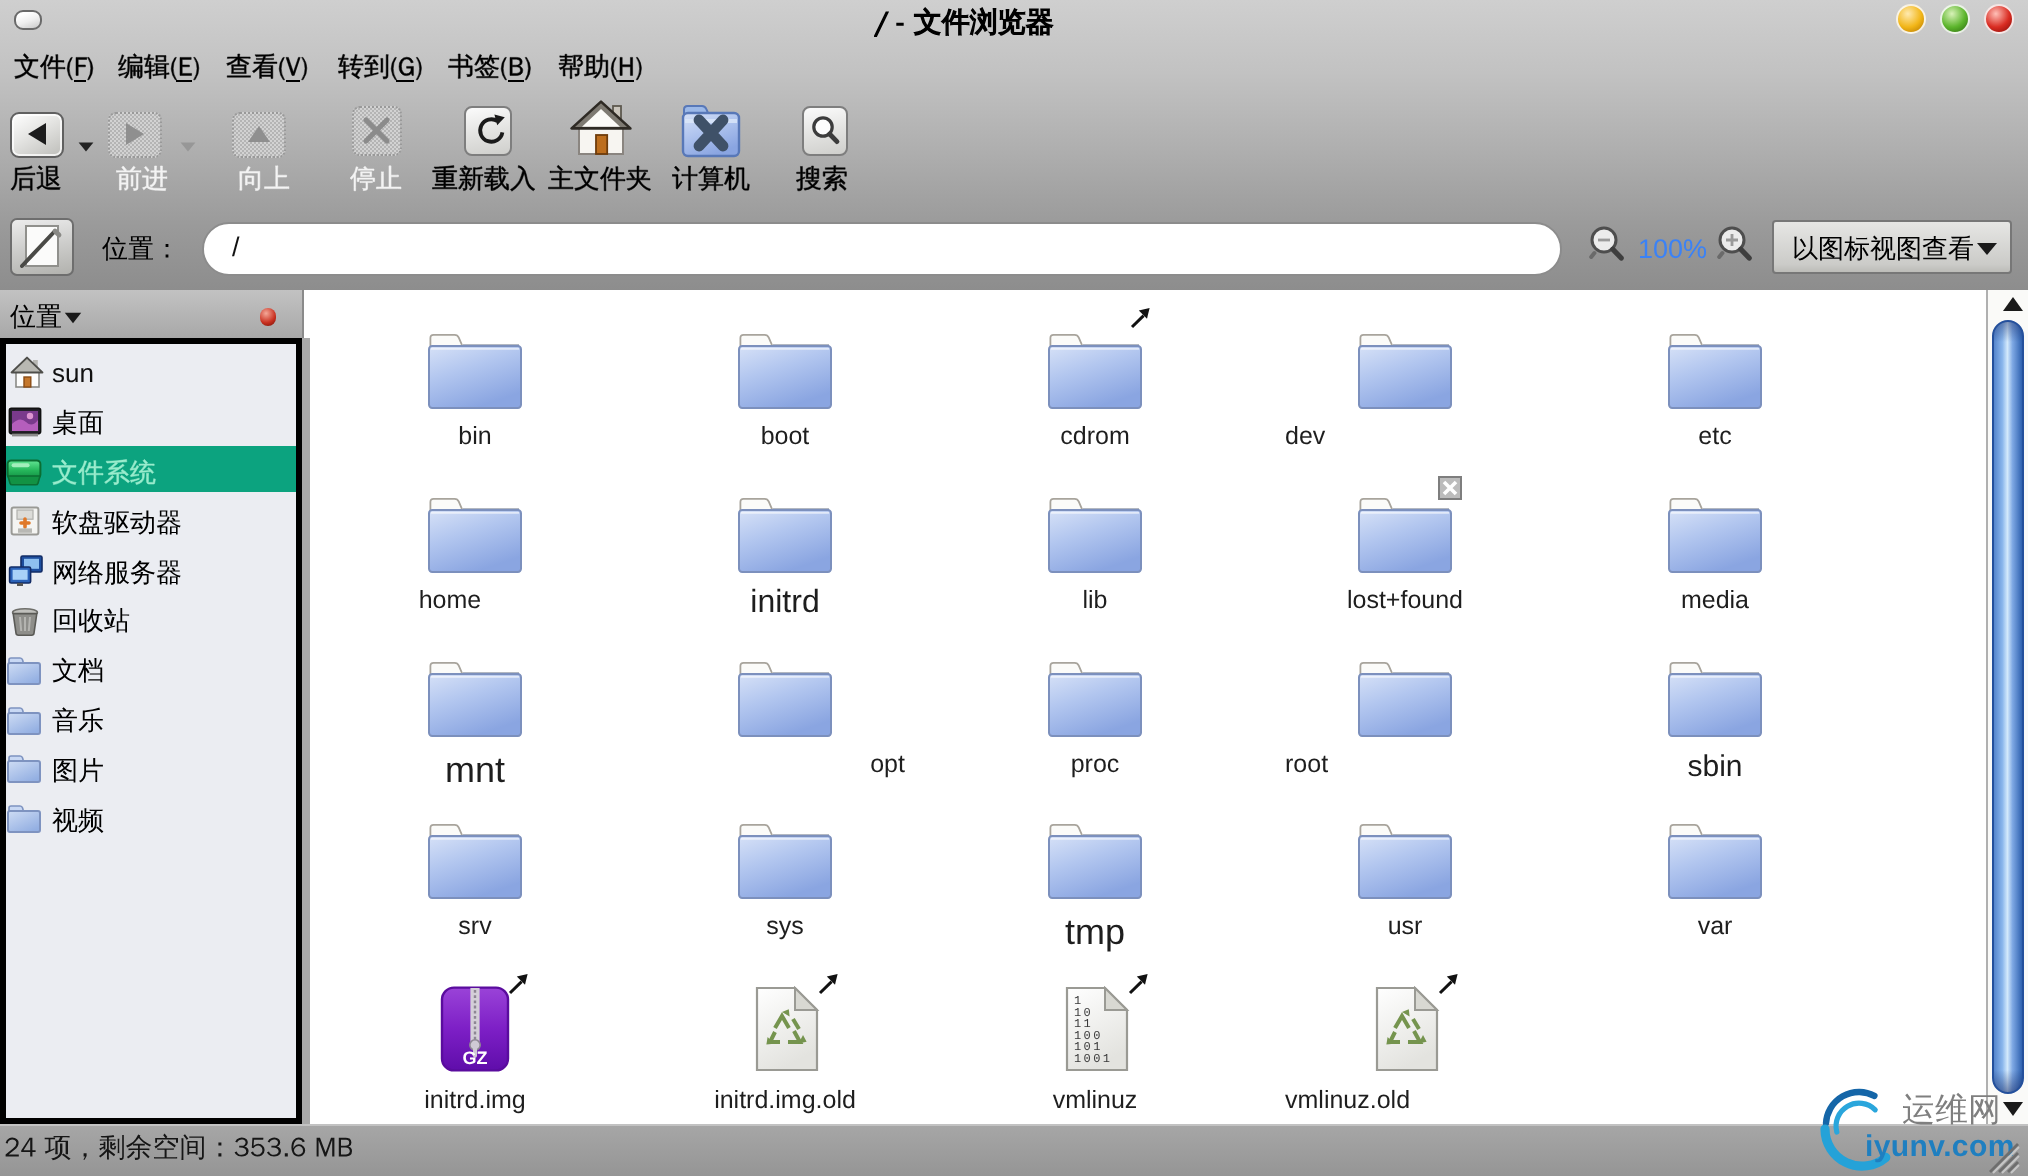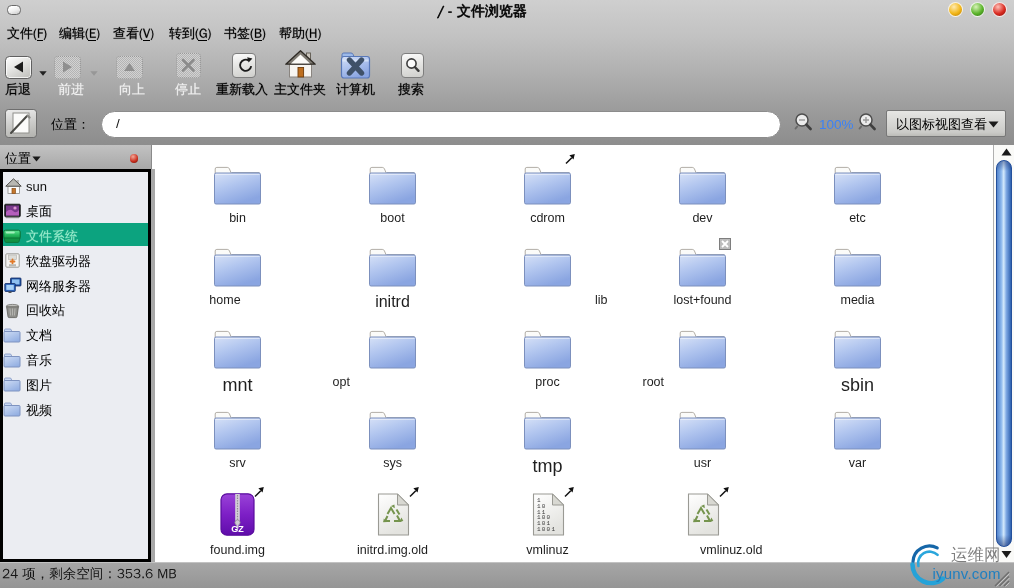--- a/index.html
+++ b/index.html
@@ -289,21 +289,21 @@
 <rect x="1.5" y="7" width="46" height="31" rx="1.6" fill="url(#fold)" stroke="#7c90bd" stroke-width="1"></rect>
 <path d="M2.5,8.4 H46.5" stroke="#ffffff" stroke-width="0.9" opacity="0.6"></path>
   </svg>
 <div class="a" style="left:487.5px;top:211px;width:120px;text-align:center;font-size:12.5px;color:#1e1e1e">cdrom</div>
 <svg class="a" style="left:678.0px;top:166px" width="49" height="39">
     <path d="M2.2,7.5 V3 Q2.2,1.4 3.8,1.4 H14.3 Q15.8,1.4 16.4,2.8 L18.4,7.5 Z" fill="#fbfbf9" stroke="#a8a49c" stroke-width="0.9"></path>
 <path d="M18.5,6.6 H46.5" stroke="#9aa0ac" stroke-width="1"></path>
 <rect x="1.5" y="7" width="46" height="31" rx="1.6" fill="url(#fold)" stroke="#7c90bd" stroke-width="1"></rect>
 <path d="M2.5,8.4 H46.5" stroke="#ffffff" stroke-width="0.9" opacity="0.6"></path>
   </svg>
-<div class="a" style="left:642.5px;top:211px;width:120px;text-align:center;font-size:12.5px;color:#1e1e1e">dev</div>
+<div class="a" style="left:642.5px;top:211px;width:120px;font-size:12.5px;color:#1e1e1e">dev</div>
 <svg class="a" style="left:833.0px;top:166px" width="49" height="39">
     <path d="M2.2,7.5 V3 Q2.2,1.4 3.8,1.4 H14.3 Q15.8,1.4 16.4,2.8 L18.4,7.5 Z" fill="#fbfbf9" stroke="#a8a49c" stroke-width="0.9"></path>
 <path d="M18.5,6.6 H46.5" stroke="#9aa0ac" stroke-width="1"></path>
 <rect x="1.5" y="7" width="46" height="31" rx="1.6" fill="url(#fold)" stroke="#7c90bd" stroke-width="1"></rect>
 <path d="M2.5,8.4 H46.5" stroke="#ffffff" stroke-width="0.9" opacity="0.6"></path>
   </svg>
 <div class="a" style="left:797.5px;top:211px;width:120px;text-align:center;font-size:12.5px;color:#1e1e1e">etc</div>
 <svg class="a" style="left:213.0px;top:248px" width="49" height="39">
     <path d="M2.2,7.5 V3 Q2.2,1.4 3.8,1.4 H14.3 Q15.8,1.4 16.4,2.8 L18.4,7.5 Z" fill="#fbfbf9" stroke="#a8a49c" stroke-width="0.9"></path>
 <path d="M18.5,6.6 H46.5" stroke="#9aa0ac" stroke-width="1"></path>
@@ -317,21 +317,21 @@
 <rect x="1.5" y="7" width="46" height="31" rx="1.6" fill="url(#fold)" stroke="#7c90bd" stroke-width="1"></rect>
 <path d="M2.5,8.4 H46.5" stroke="#ffffff" stroke-width="0.9" opacity="0.6"></path>
   </svg>
 <div class="a" style="left:332.5px;top:293px;width:120px;text-align:center;font-size:16px;color:#1e1e1e">initrd</div>
 <svg class="a" style="left:523.0px;top:248px" width="49" height="39">
     <path d="M2.2,7.5 V3 Q2.2,1.4 3.8,1.4 H14.3 Q15.8,1.4 16.4,2.8 L18.4,7.5 Z" fill="#fbfbf9" stroke="#a8a49c" stroke-width="0.9"></path>
 <path d="M18.5,6.6 H46.5" stroke="#9aa0ac" stroke-width="1"></path>
 <rect x="1.5" y="7" width="46" height="31" rx="1.6" fill="url(#fold)" stroke="#7c90bd" stroke-width="1"></rect>
 <path d="M2.5,8.4 H46.5" stroke="#ffffff" stroke-width="0.9" opacity="0.6"></path>
   </svg>
-<div class="a" style="left:487.5px;top:293px;width:120px;text-align:right;font-size:12.5px;color:#1e1e1e">lib</div>
+<div class="a" style="left:487.5px;top:293px;width:120px;text-align:center;font-size:12.5px;color:#1e1e1e">lib</div>
 <svg class="a" style="left:678.0px;top:248px" width="49" height="39">
     <path d="M2.2,7.5 V3 Q2.2,1.4 3.8,1.4 H14.3 Q15.8,1.4 16.4,2.8 L18.4,7.5 Z" fill="#fbfbf9" stroke="#a8a49c" stroke-width="0.9"></path>
 <path d="M18.5,6.6 H46.5" stroke="#9aa0ac" stroke-width="1"></path>
 <rect x="1.5" y="7" width="46" height="31" rx="1.6" fill="url(#fold)" stroke="#7c90bd" stroke-width="1"></rect>
 <path d="M2.5,8.4 H46.5" stroke="#ffffff" stroke-width="0.9" opacity="0.6"></path>
   </svg>
 <div class="a" style="left:642.5px;top:293px;width:120px;text-align:center;font-size:12.5px;color:#1e1e1e">lost+found</div>
 <svg class="a" style="left:833.0px;top:248px" width="49" height="39">
     <path d="M2.2,7.5 V3 Q2.2,1.4 3.8,1.4 H14.3 Q15.8,1.4 16.4,2.8 L18.4,7.5 Z" fill="#fbfbf9" stroke="#a8a49c" stroke-width="0.9"></path>
 <path d="M18.5,6.6 H46.5" stroke="#9aa0ac" stroke-width="1"></path>
@@ -345,42 +345,42 @@
 <rect x="1.5" y="7" width="46" height="31" rx="1.6" fill="url(#fold)" stroke="#7c90bd" stroke-width="1"></rect>
 <path d="M2.5,8.4 H46.5" stroke="#ffffff" stroke-width="0.9" opacity="0.6"></path>
   </svg>
 <div class="a" style="left:177.5px;top:375px;width:120px;text-align:center;font-size:18px;color:#1e1e1e">mnt</div>
 <svg class="a" style="left:368.0px;top:330px" width="49" height="39">
     <path d="M2.2,7.5 V3 Q2.2,1.4 3.8,1.4 H14.3 Q15.8,1.4 16.4,2.8 L18.4,7.5 Z" fill="#fbfbf9" stroke="#a8a49c" stroke-width="0.9"></path>
 <path d="M18.5,6.6 H46.5" stroke="#9aa0ac" stroke-width="1"></path>
 <rect x="1.5" y="7" width="46" height="31" rx="1.6" fill="url(#fold)" stroke="#7c90bd" stroke-width="1"></rect>
 <path d="M2.5,8.4 H46.5" stroke="#ffffff" stroke-width="0.9" opacity="0.6"></path>
   </svg>
-<div class="a" style="left:332.5px;top:375px;width:120px;text-align:left;font-size:12.5px;color:#1e1e1e">opt</div>
+<div class="a" style="left:332.5px;top:375px;width:120px;text-align:right;font-size:12.5px;color:#1e1e1e">opt</div>
 <svg class="a" style="left:523.0px;top:330px" width="49" height="39">
     <path d="M2.2,7.5 V3 Q2.2,1.4 3.8,1.4 H14.3 Q15.8,1.4 16.4,2.8 L18.4,7.5 Z" fill="#fbfbf9" stroke="#a8a49c" stroke-width="0.9"></path>
 <path d="M18.5,6.6 H46.5" stroke="#9aa0ac" stroke-width="1"></path>
 <rect x="1.5" y="7" width="46" height="31" rx="1.6" fill="url(#fold)" stroke="#7c90bd" stroke-width="1"></rect>
 <path d="M2.5,8.4 H46.5" stroke="#ffffff" stroke-width="0.9" opacity="0.6"></path>
   </svg>
 <div class="a" style="left:487.5px;top:375px;width:120px;text-align:center;font-size:12.5px;color:#1e1e1e">proc</div>
 <svg class="a" style="left:678.0px;top:330px" width="49" height="39">
     <path d="M2.2,7.5 V3 Q2.2,1.4 3.8,1.4 H14.3 Q15.8,1.4 16.4,2.8 L18.4,7.5 Z" fill="#fbfbf9" stroke="#a8a49c" stroke-width="0.9"></path>
 <path d="M18.5,6.6 H46.5" stroke="#9aa0ac" stroke-width="1"></path>
 <rect x="1.5" y="7" width="46" height="31" rx="1.6" fill="url(#fold)" stroke="#7c90bd" stroke-width="1"></rect>
 <path d="M2.5,8.4 H46.5" stroke="#ffffff" stroke-width="0.9" opacity="0.6"></path>
   </svg>
 <div class="a" style="left:642.5px;top:375px;width:120px;text-align:left;font-size:12.5px;color:#1e1e1e">root</div>
 <svg class="a" style="left:833.0px;top:330px" width="49" height="39">
     <path d="M2.2,7.5 V3 Q2.2,1.4 3.8,1.4 H14.3 Q15.8,1.4 16.4,2.8 L18.4,7.5 Z" fill="#fbfbf9" stroke="#a8a49c" stroke-width="0.9"></path>
 <path d="M18.5,6.6 H46.5" stroke="#9aa0ac" stroke-width="1"></path>
 <rect x="1.5" y="7" width="46" height="31" rx="1.6" fill="url(#fold)" stroke="#7c90bd" stroke-width="1"></rect>
 <path d="M2.5,8.4 H46.5" stroke="#ffffff" stroke-width="0.9" opacity="0.6"></path>
   </svg>
-<div class="a" style="left:797.5px;top:375px;width:120px;text-align:center;font-size:18px;color:#1e1e1e">sbin</div>
+<div class="a" style="left:797.5px;top:375px;width:120px;text-align:center;font-size:15px;color:#1e1e1e">sbin</div>
 <svg class="a" style="left:213.0px;top:411px" width="49" height="39">
     <path d="M2.2,7.5 V3 Q2.2,1.4 3.8,1.4 H14.3 Q15.8,1.4 16.4,2.8 L18.4,7.5 Z" fill="#fbfbf9" stroke="#a8a49c" stroke-width="0.9"></path>
 <path d="M18.5,6.6 H46.5" stroke="#9aa0ac" stroke-width="1"></path>
 <rect x="1.5" y="7" width="46" height="31" rx="1.6" fill="url(#fold)" stroke="#7c90bd" stroke-width="1"></rect>
 <path d="M2.5,8.4 H46.5" stroke="#ffffff" stroke-width="0.9" opacity="0.6"></path>
   </svg>
 <div class="a" style="left:177.5px;top:456px;width:120px;text-align:center;font-size:12.5px;color:#1e1e1e">srv</div>
 <svg class="a" style="left:368.0px;top:411px" width="49" height="39">
     <path d="M2.2,7.5 V3 Q2.2,1.4 3.8,1.4 H14.3 Q15.8,1.4 16.4,2.8 L18.4,7.5 Z" fill="#fbfbf9" stroke="#a8a49c" stroke-width="0.9"></path>
 <path d="M18.5,6.6 H46.5" stroke="#9aa0ac" stroke-width="1"></path>
@@ -454,24 +454,24 @@
 <svg class="a" style="left:531.5px;top:493px" width="33" height="43">
     <path d="M1.5,1 H20.5 L31.5,12 V42 H1.5 Z" fill="url(#page)" stroke="#9a9a94" stroke-width="1.1"></path>
     <path d="M20.5,1 V12 H31.5 Z" fill="#d8d8d2" stroke="#9a9a94" stroke-width="1"></path>
     <text x="5" y="9.0" font-size="6" font-family="Liberation Mono, monospace" fill="#3a3a3a" letter-spacing="1.2">1</text>
     <text x="5" y="14.8" font-size="6" font-family="Liberation Mono, monospace" fill="#3a3a3a" letter-spacing="1.2">10</text>
     <text x="5" y="20.6" font-size="6" font-family="Liberation Mono, monospace" fill="#3a3a3a" letter-spacing="1.2">11</text>
     <text x="5" y="26.4" font-size="6" font-family="Liberation Mono, monospace" fill="#3a3a3a" letter-spacing="1.2">100</text>
     <text x="5" y="32.2" font-size="6" font-family="Liberation Mono, monospace" fill="#3a3a3a" letter-spacing="1.2">101</text>
     <text x="5" y="38.0" font-size="6" font-family="Liberation Mono, monospace" fill="#3a3a3a" letter-spacing="1.2">1001</text>
   </svg>
-<div class="a" style="left:177.5px;top:543px;width:120px;text-align:center;font-size:12.5px;color:#1e1e1e">found.img</div>
+<div class="a" style="left:177.5px;top:543px;width:120px;text-align:center;font-size:12.5px;color:#1e1e1e">initrd.img</div>
 <div class="a" style="left:332.5px;top:543px;width:120px;text-align:center;font-size:12.5px;color:#1e1e1e">initrd.img.old</div>
 <div class="a" style="left:487.5px;top:543px;width:120px;text-align:center;font-size:12.5px;color:#1e1e1e">vmlinuz</div>
-<div class="a" style="left:642.5px;top:543px;width:120px;text-align:right;font-size:12.5px;color:#1e1e1e">vmlinuz.old</div>
+<div class="a" style="left:642.5px;top:543px;width:120px;text-align:left;font-size:12.5px;color:#1e1e1e">vmlinuz.old</div>
 <svg class="a" style="left:252px;top:485px" width="14" height="14">
     <path d="M3,11.5 L8.8,5.8" stroke="#111" stroke-width="1.5"></path>
     <path d="M11.8,2 L6.4,3.2 L10.5,7.4 Z" fill="#111"></path>
   </svg>
 <svg class="a" style="left:407px;top:485px" width="14" height="14">
     <path d="M3,11.5 L8.8,5.8" stroke="#111" stroke-width="1.5"></path>
     <path d="M11.8,2 L6.4,3.2 L10.5,7.4 Z" fill="#111"></path>
   </svg>
 <svg class="a" style="left:562px;top:485px" width="14" height="14">
     <path d="M3,11.5 L8.8,5.8" stroke="#111" stroke-width="1.5"></path>
@@ -494,21 +494,21 @@
     <path d="M7.4 14.2H0.8V13.2L4.5 10.3Q6.2 9.0 6.2 7.5Q6.2 6.5 5.2 6.0Q4.7 5.7 4.1 5.7Q3.0 5.7 2.3 6.5Q1.9 7.1 1.9 7.8L0.8 7.5Q1.1 5.8 2.6 5.1Q3.3 4.8 4.1 4.8Q5.6 4.8 6.5 5.6L6.8 6.0L7.1 6.4Q7.3 6.9 7.3 7.5Q7.3 9.3 5.3 10.9L2.3 13.2H7.4Z M15.8 12.0H14.2V14.2H13.1V12.0H8.6V11.2L12.8 4.9H14.2V11.1H15.8ZM13.1 11.1V5.8L9.8 11.1Z M25.5 4.9Q25.4 5.3 25.5 5.6Q24.8 5.6 24.1 5.6H23.2V11.0Q23.9 10.7 25.2 10.1L25.3 10.7Q22.4 12.0 20.8 12.9Q20.7 12.3 20.4 11.8Q21.3 11.6 22.3 11.3V5.6H21.7Q21.0 5.6 20.3 5.6Q20.4 5.3 20.3 4.9Q21.0 4.9 21.7 4.9H24.1Q24.8 4.9 25.5 4.9ZM32.4 16.0Q30.7 14.6 28.9 13.4L29.7 12.7Q31.6 14.0 33.3 15.4ZM24.4 16.1Q24.2 15.5 23.6 15.2Q25.3 15.1 26.7 14.1Q28.0 13.2 28.0 11.9V9.5Q28.0 8.6 28.0 7.7Q28.6 7.8 29.2 7.7Q29.2 8.6 29.2 9.5V11.9Q29.2 12.7 28.7 13.5Q27.4 15.5 24.4 16.1ZM26.9 13.1Q26.2 13.1 25.6 13.1Q25.7 12.3 25.7 11.4V6.4Q26.4 6.4 27.1 6.4Q27.6 5.7 28.0 4.6H26.4Q25.6 4.6 24.8 4.7Q24.8 4.3 24.8 4.0Q25.6 4.0 26.4 4.0H31.2Q32.0 4.0 32.8 4.0Q32.8 4.3 32.8 4.7Q32.0 4.6 31.2 4.6H29.3Q29.1 5.6 28.4 6.4H32.0V13.1H30.8V7.0H27.9L27.9 7.1Q27.9 7.1 27.8 7.0Q27.3 7.0 26.8 7.0L26.8 11.4Q26.8 12.3 26.9 13.1Z M41.3 14.0 40.3 15.9H39.7L40.5 14.2H39.8V12.6H41.3Z M52.4 14.0Q52.4 14.9 52.5 15.8Q52.0 15.7 51.5 15.8Q51.5 14.9 51.5 14.0V11.7Q50.2 13.3 48.1 14.7Q47.9 14.3 47.5 14.0Q48.6 13.3 49.5 12.4Q50.4 11.5 51.5 10.2V6.3H49.1Q48.5 6.3 47.9 6.4Q47.9 6.0 47.9 5.7Q48.5 5.7 49.1 5.7H51.5V4.7Q50.0 4.7 49.4 4.8Q48.9 4.8 48.8 4.8L48.3 4.0L50.5 4.0Q52.1 4.0 53.6 3.8Q54.4 3.7 54.8 3.5Q54.9 4.0 55.1 4.5Q54.3 4.7 52.4 4.7V5.7H54.6Q55.2 5.7 55.8 5.7Q55.8 6.0 55.8 6.4Q55.2 6.3 54.6 6.3H52.4V11.0L52.5 10.9Q54.1 12.1 55.6 13.3L55.0 14.1Q53.7 13.0 52.4 12.1ZM54.4 10.7Q53.8 10.7 53.5 10.4Q53.1 10.0 53.1 9.5V8.7Q53.1 7.8 53.1 6.9Q53.6 7.0 54.1 6.9Q54.0 7.4 54.0 8.0L55.3 7.2Q55.5 7.6 55.8 8.0Q55.2 8.5 54.0 8.9V9.5Q54.0 9.7 54.1 9.8Q54.3 10.0 54.4 10.0L54.9 10.0Q55.1 10.0 55.1 9.8Q55.1 9.7 55.1 9.7L55.3 8.8Q55.7 9.1 56.1 9.2L55.8 10.3Q55.7 10.5 55.6 10.7Q55.6 10.7 55.5 10.7ZM50.7 10.8Q50.3 10.8 49.8 10.8Q49.8 10.4 49.8 10.0Q48.8 10.6 48.1 11.2Q48.0 10.6 47.6 10.2Q48.6 10.1 49.8 9.3V8.5H49.2Q48.6 8.5 48.0 8.6Q48.0 8.2 48.0 7.9Q48.5 7.9 49.0 7.9H49.8Q49.8 7.4 49.8 6.9Q50.3 6.9 50.7 6.9Q50.7 7.8 50.7 8.7V9.0Q50.7 9.9 50.7 10.8ZM57.9 16.0Q58.0 15.3 57.7 14.9Q58.0 15.0 58.4 15.0Q58.9 15.0 59.0 14.9Q59.1 14.7 59.1 14.1V5.4Q59.1 4.4 59.1 3.5Q59.5 3.5 59.9 3.5Q59.9 4.4 59.9 5.4V14.4Q59.9 15.6 59.2 15.9Q58.6 16.1 57.9 16.0ZM57.7 12.6Q57.3 12.5 56.8 12.6Q56.9 11.6 56.9 10.7V7.3Q56.9 6.3 56.8 5.4Q57.3 5.4 57.7 5.4Q57.6 6.3 57.6 7.3V10.7Q57.6 11.6 57.7 12.6Z M72.8 14.4 72.1 15.1 70.6 13.6 69.1 12.3 69.8 11.5 71.3 12.9ZM64.6 11.5Q65.0 11.8 65.4 12.1Q64.6 13.3 63.5 14.2Q62.8 14.6 62.0 15.2Q61.8 14.7 61.4 14.5Q62.3 13.9 63.1 13.2Q63.8 12.5 64.6 11.5ZM67.0 14.3V11.0H63.7Q63.0 11.0 62.2 11.1Q62.3 10.7 62.2 10.3Q63.0 10.3 63.7 10.3H67.0V8.7H66.0Q65.3 8.7 64.5 8.7Q64.6 8.3 64.5 7.9Q65.3 7.9 66.0 7.9H69.0Q69.7 7.9 70.4 7.9Q70.4 8.3 70.4 8.7Q69.7 8.7 69.0 8.7H67.9V10.3H71.3Q72.0 10.3 72.7 10.3Q72.7 10.7 72.7 11.1Q72.0 11.0 71.3 11.0H67.9V14.6Q67.9 15.2 67.6 15.5Q66.9 16.1 65.5 16.0Q65.7 15.3 65.2 14.9Q65.6 14.9 66.2 14.9Q66.8 14.9 66.9 14.8Q67.0 14.7 67.0 14.3ZM67.1 3.3Q67.6 3.5 68.2 3.7L67.9 4.2Q68.3 4.8 68.9 5.5Q70.1 6.8 71.8 7.6Q72.7 8.1 73.7 8.5Q73.2 8.7 73.0 9.2Q71.1 8.5 69.6 7.3Q68.3 6.2 67.4 5.0Q65.8 7.1 63.8 8.6Q62.8 9.3 61.6 9.7Q61.4 9.2 61.0 8.9Q62.1 8.4 63.2 7.8Q64.9 6.8 65.7 5.6Q66.5 4.5 67.1 3.3Z M86.6 14.5Q86.5 14.9 86.6 15.3Q85.9 15.3 85.1 15.3H76.4Q75.7 15.3 75.0 15.3Q75.1 14.9 75.0 14.5Q75.7 14.6 76.4 14.6H80.3V10.9H78.1Q77.3 10.9 76.6 10.9Q76.7 10.5 76.6 10.1Q77.3 10.2 78.1 10.2H83.5Q84.2 10.2 84.9 10.1Q84.9 10.5 84.9 10.9Q84.2 10.9 83.5 10.9H81.3V14.6H85.1Q85.9 14.6 86.6 14.5ZM85.9 8.8 85.4 9.8 83.5 8.4Q82.6 7.7 81.6 7.1L82.1 6.1Q83.1 6.7 84.0 7.4ZM79.3 6.0Q79.6 6.5 80.0 6.9Q78.7 8.3 77.0 9.4Q76.4 9.9 75.8 10.2Q75.6 9.7 75.2 9.3Q76.8 8.5 78.1 7.2ZM76.5 7.4H75.6V5.0H80.7L79.6 3.6L80.3 2.8L81.7 4.5L81.2 5.0H87.0V7.4H86.0V5.8H76.5Z M92.6 13.4H91.7V6.5H96.8V13.4H95.9V12.7H92.6ZM95.9 9.2V7.2H92.6V9.2ZM95.9 10.0H92.6V12.0H95.9ZM97.5 15.8Q97.6 15.1 97.2 14.7Q97.6 14.8 98.2 14.8Q98.7 14.8 98.9 14.7Q99.0 14.6 99.0 13.9V4.9H94.0Q93.3 4.9 92.6 4.9Q92.7 4.6 92.6 4.2Q93.3 4.2 94.0 4.2H99.9V14.3Q99.9 15.4 99.1 15.7Q98.3 15.9 97.5 15.8ZM89.7 16.0Q89.2 15.9 88.7 16.0Q88.8 15.0 88.8 14.1V7.0Q88.8 6.0 88.7 5.1Q89.2 5.1 89.7 5.1Q89.7 6.0 89.7 7.0V14.1Q89.7 15.0 89.7 16.0ZM91.3 5.9Q90.6 4.8 89.7 3.8L90.5 3.1Q91.4 4.2 92.2 5.4Z M108.7 8.8H107.2V7.3H108.7ZM108.7 14.2H107.2V12.6H108.7Z M122.3 11.6Q122.3 13.1 120.8 13.9Q119.9 14.3 118.8 14.3Q116.9 14.3 115.9 13.1Q115.5 12.7 115.3 12.1L116.4 11.7Q116.8 13.4 118.8 13.4Q120.3 13.4 120.9 12.5Q121.1 12.1 121.1 11.6Q121.1 10.7 120.3 10.2Q119.6 9.8 118.1 9.8H117.6V8.9Q118.9 8.9 119.2 8.9Q119.6 8.8 119.9 8.7Q120.6 8.4 120.7 7.6Q120.8 7.5 120.8 7.3Q120.8 6.3 119.8 5.9L119.3 5.7Q119.1 5.7 118.8 5.7Q117.7 5.7 117.0 6.5Q116.8 6.8 116.6 7.2L115.6 6.9Q116.2 5.4 117.7 5.0Q118.3 4.8 118.9 4.8Q120.4 4.8 121.3 5.6Q121.9 6.3 121.9 7.3Q121.9 8.2 121.1 8.9Q120.7 9.2 120.2 9.3V9.3Q121.4 9.5 122.0 10.4Q122.3 11.0 122.3 11.6Z M130.3 11.0Q130.3 12.7 129.0 13.6Q128.0 14.3 126.7 14.3Q125.3 14.3 124.3 13.4Q123.7 12.9 123.5 12.1L124.5 11.8Q124.9 13.0 126.1 13.3Q126.4 13.4 126.7 13.4Q128.2 13.4 128.8 12.3Q129.2 11.8 129.2 11.0Q129.2 9.8 128.3 9.2Q127.7 8.8 127.0 8.8Q125.8 8.8 125.0 9.8Q124.9 9.9 124.8 10.1L123.9 9.9L124.2 4.9H129.7L129.6 5.9H125.0L124.8 8.9Q125.9 7.9 127.1 7.9Q128.6 7.9 129.5 9.0Q130.3 9.8 130.3 11.0Z M138.5 11.6Q138.5 13.1 137.0 13.9Q136.1 14.3 135.0 14.3Q133.1 14.3 132.1 13.1Q131.7 12.7 131.5 12.1L132.5 11.7Q133.0 13.4 135.0 13.4Q136.5 13.4 137.0 12.5Q137.3 12.1 137.3 11.6Q137.3 10.7 136.5 10.2Q135.8 9.8 134.3 9.8H133.7V8.9Q135.1 8.9 135.3 8.9Q135.8 8.8 136.1 8.7Q136.8 8.4 136.9 7.6Q137.0 7.5 137.0 7.3Q137.0 6.3 135.9 5.9L135.5 5.7Q135.3 5.7 135.0 5.7Q133.9 5.7 133.2 6.5Q133.0 6.8 132.8 7.2L131.8 6.9Q132.4 5.4 133.9 5.0Q134.4 4.8 135.1 4.8Q136.6 4.8 137.5 5.6Q138.1 6.3 138.1 7.3Q138.1 8.2 137.3 8.9Q136.9 9.2 136.4 9.3V9.3Q137.6 9.5 138.2 10.4Q138.5 11.0 138.5 11.6Z M141.9 14.2H140.4V12.6H141.9Z M150.6 11.2Q150.6 12.6 149.4 13.6Q148.5 14.3 147.3 14.3Q145.2 14.3 144.3 12.4Q143.7 11.3 143.7 9.8Q143.7 7.2 144.9 5.9Q145.9 4.8 147.4 4.8Q149.3 4.8 150.2 6.3Q150.3 6.5 150.4 6.8L149.4 7.1Q148.9 5.8 147.4 5.7Q145.3 5.7 144.8 8.5Q144.7 9.2 144.7 10.0H144.8Q145.2 8.9 146.3 8.4Q146.9 8.1 147.5 8.1Q148.9 8.1 149.8 9.2Q150.6 10.0 150.6 11.2ZM149.5 11.2Q149.5 10.2 148.7 9.5Q148.1 9.0 147.4 9.0Q146.3 9.0 145.6 9.9Q145.0 10.5 145.0 11.3Q145.0 12.3 145.9 12.9Q146.5 13.4 147.2 13.4Q148.4 13.4 149.1 12.5Q149.5 12.0 149.5 11.2Z M165.2 14.2H164.1V6.1H164.0L161.1 14.2H160.3L157.3 6.1H157.3V14.2H156.3V4.9H158.0L160.8 12.3L163.5 4.9H165.2Z M174.0 11.6Q174.0 12.9 173.1 13.6Q172.4 14.1 171.1 14.2H170.8H167.4V4.9H170.9Q172.0 4.9 172.6 5.2Q172.7 5.3 172.8 5.3Q173.7 6.0 173.7 7.2Q173.7 8.4 172.8 9.0L172.4 9.2Q172.2 9.2 172.1 9.2V9.3Q173.3 9.5 173.8 10.5Q174.0 11.0 174.0 11.6ZM172.6 7.3Q172.6 6.0 171.1 5.9Q171.0 5.9 170.8 5.9H168.5V8.9H170.5Q172.6 8.9 172.6 7.3ZM172.9 11.6Q172.9 10.7 172.3 10.2Q172.2 10.2 172.2 10.1Q171.7 9.8 170.7 9.8H168.5V13.2H170.8Q172.5 13.2 172.8 12.0Q172.9 11.8 172.9 11.6Z" fill="#161616"></path>
   </svg>
 <svg class="a" style="left:0;top:0;width:1014px;height:588px;pointer-events:none">
     <path d="M937.2,547.9 A16.5,16.5 0 0 0 913.0,561.6" fill="none" stroke="#1566a8" stroke-width="3.2" stroke-linecap="round"></path>
     <path d="M937.6,554.9 A11.5,11.5 0 0 0 918.4,566.0" fill="none" stroke="#2aa6dc" stroke-width="2.6" stroke-linecap="round"></path>
     <path d="M912.5,564.5 A18.5,18.5 0 0 0 942.9,578.7" fill="none" stroke="#25a2d8" stroke-width="4.6" stroke-linecap="round"></path>
   </svg>
 <svg style="position:absolute;left:950.5px;top:543.2px" width="54" height="25">
     <path d="M2.9 11.0H2.3Q1.4 11.0 0.5 11.0Q0.5 10.5 0.5 10.0Q1.4 10.1 2.3 10.1H4.0V16.4Q5.3 17.3 6.4 17.7Q7.4 17.9 9.3 17.9L15.5 18.0Q14.9 18.4 15.0 19.2L9.3 19.2Q5.4 19.2 3.4 17.0L1.2 19.0Q0.8 18.5 0.4 18.0L2.9 16.4ZM3.6 7.3Q2.7 5.9 1.6 4.6L2.6 3.8Q3.7 5.1 4.7 6.6ZM15.5 8.6Q15.4 9.1 15.5 9.6Q14.6 9.6 13.7 9.6H9.4Q9.9 9.9 10.5 10.2Q10.1 10.8 9.0 12.4L7.4 14.6L11.8 14.1L12.4 14.0Q11.9 13.2 11.3 12.3L12.4 11.6Q13.7 13.6 14.8 15.7L13.6 16.3L12.9 14.9L11.9 14.9L5.8 15.6L5.7 14.7Q6.0 14.7 6.2 14.5Q6.7 13.8 7.8 12.1Q8.9 10.5 9.3 9.6H7.2Q6.3 9.6 5.3 9.6Q5.4 9.1 5.3 8.6Q6.3 8.7 7.2 8.7H13.7Q14.6 8.7 15.5 8.6ZM14.5 4.8Q14.4 5.3 14.5 5.8Q13.6 5.7 12.7 5.7H8.6Q7.7 5.7 6.8 5.8Q6.9 5.3 6.8 4.8Q7.7 4.8 8.6 4.8H12.7Q13.6 4.8 14.5 4.8Z M32.4 17.3Q32.4 17.8 32.4 18.2Q31.6 18.1 30.9 18.1H25.5Q25.5 18.7 25.6 19.3Q25.0 19.2 24.4 19.3Q24.4 18.2 24.4 17.1L24.4 9.4Q23.6 10.8 22.7 11.9Q22.2 11.4 21.6 11.2Q23.5 9.0 24.4 7.1V6.7H24.6Q25.0 5.6 25.4 4.1Q26.0 4.3 26.7 4.4Q26.2 5.7 25.7 6.7H30.5Q31.3 6.7 32.0 6.7Q32.0 7.1 32.0 7.5Q31.3 7.5 30.5 7.5H29.1V10.1H30.1Q30.9 10.1 31.7 10.0Q31.6 10.5 31.7 10.9Q30.9 10.8 30.1 10.8H29.1V13.3H30.2Q31.0 13.3 31.7 13.3Q31.7 13.7 31.7 14.1Q31.0 14.1 30.2 14.1H29.1V17.4H30.9Q31.6 17.4 32.4 17.3ZM29.5 6.5Q28.5 5.3 27.2 4.4L28.0 3.4Q29.3 4.4 30.4 5.8ZM28.0 17.4V14.1H27.2Q26.5 14.1 25.7 14.1Q25.7 13.7 25.7 13.3Q26.5 13.3 27.2 13.3H28.0V10.8H27.3Q26.5 10.8 25.7 10.9Q25.7 10.5 25.7 10.0Q26.5 10.1 27.3 10.1H28.0V7.5H25.5L25.5 17.4ZM17.5 18.0Q17.4 17.2 17.0 16.7Q18.0 16.6 19.2 16.4Q20.4 16.1 23.2 15.2L23.3 15.8Q20.6 16.7 19.5 17.2Q18.4 17.6 17.5 18.0ZM19.5 4.3Q20.1 4.5 20.9 4.6Q20.8 5.0 20.6 5.4Q20.4 5.9 19.5 7.6Q18.6 9.3 18.2 9.8L20.2 9.6Q21.1 8.2 21.6 7.0Q22.1 7.4 22.8 7.6Q22.6 8.0 22.3 8.5Q21.9 9.0 20.6 10.8Q19.2 12.7 18.7 13.3L21.0 12.9L21.9 12.7L21.9 13.5L21.1 13.6L17.0 14.2L16.9 13.5Q17.2 13.5 17.4 13.2Q18.4 12.3 19.7 10.3L16.8 10.7L16.7 10.0Q17.0 9.9 17.2 9.7Q17.7 9.0 18.4 7.4Q19.3 5.6 19.5 4.3Z M35.7 16.9Q35.7 18.1 35.7 19.3Q35.1 19.2 34.5 19.3Q34.5 18.1 34.5 16.9V4.6L47.7 4.6V17.4Q47.7 19.0 46.4 19.3Q45.8 19.4 44.9 19.4Q45.1 18.6 44.6 18.0Q45.1 18.1 45.6 18.1Q46.2 18.1 46.4 17.9Q46.6 17.8 46.6 17.0V5.5H35.7V14.9Q37.4 12.8 38.3 10.9Q37.4 9.2 36.3 7.7L37.3 6.9Q38.1 8.0 38.9 9.3Q39.3 7.7 39.5 6.5Q40.2 6.7 40.9 6.7Q40.4 8.8 39.6 10.7Q40.5 12.3 41.1 14.1Q42.2 12.6 43.0 11.2Q42.1 9.4 41.1 7.7L42.2 7.1Q43.0 8.3 43.6 9.7Q44.2 8.0 44.6 6.8Q45.2 7.0 45.9 7.2Q45.2 9.3 44.3 11.1Q45.2 13.1 45.9 15.2L44.7 15.6Q44.2 14.1 43.6 12.6Q42.3 14.8 40.8 16.5Q40.4 16.0 39.7 15.8Q40.4 15.0 41.1 14.1L39.9 14.6Q39.5 13.3 38.9 12.2Q37.9 14.3 36.6 15.9Q36.2 15.5 35.7 15.3Z" fill="#7f7f7f"></path>
   </svg>
-<div class="a" style="left:932.5px;top:565px;font-size:15px;font-weight:normal;color:#1f7fc0;letter-spacing:0.2px">iyunv.com</div>
+<div class="a" style="left:932.5px;top:565px;font-size:15px;font-weight:bold;color:#1f7fc0;letter-spacing:0.2px">iyunv.com</div>
 <svg class="a" style="left:990px;top:571px" width="22" height="16">
 <g stroke="#6e6e6e" stroke-width="1.4">
       <path d="M5,15 L19,1"></path>
       <path d="M9.5,15 L19,5.5"></path>
       <path d="M14,15 L19,10"></path>
     </g>
 <g stroke="#c6c6c6" stroke-width="1">
       <path d="M6.5,15.5 L19.5,2.5"></path>
       <path d="M11,15.5 L19.5,7"></path>
       <path d="M15.5,15.5 L19.5,11.5"></path>

